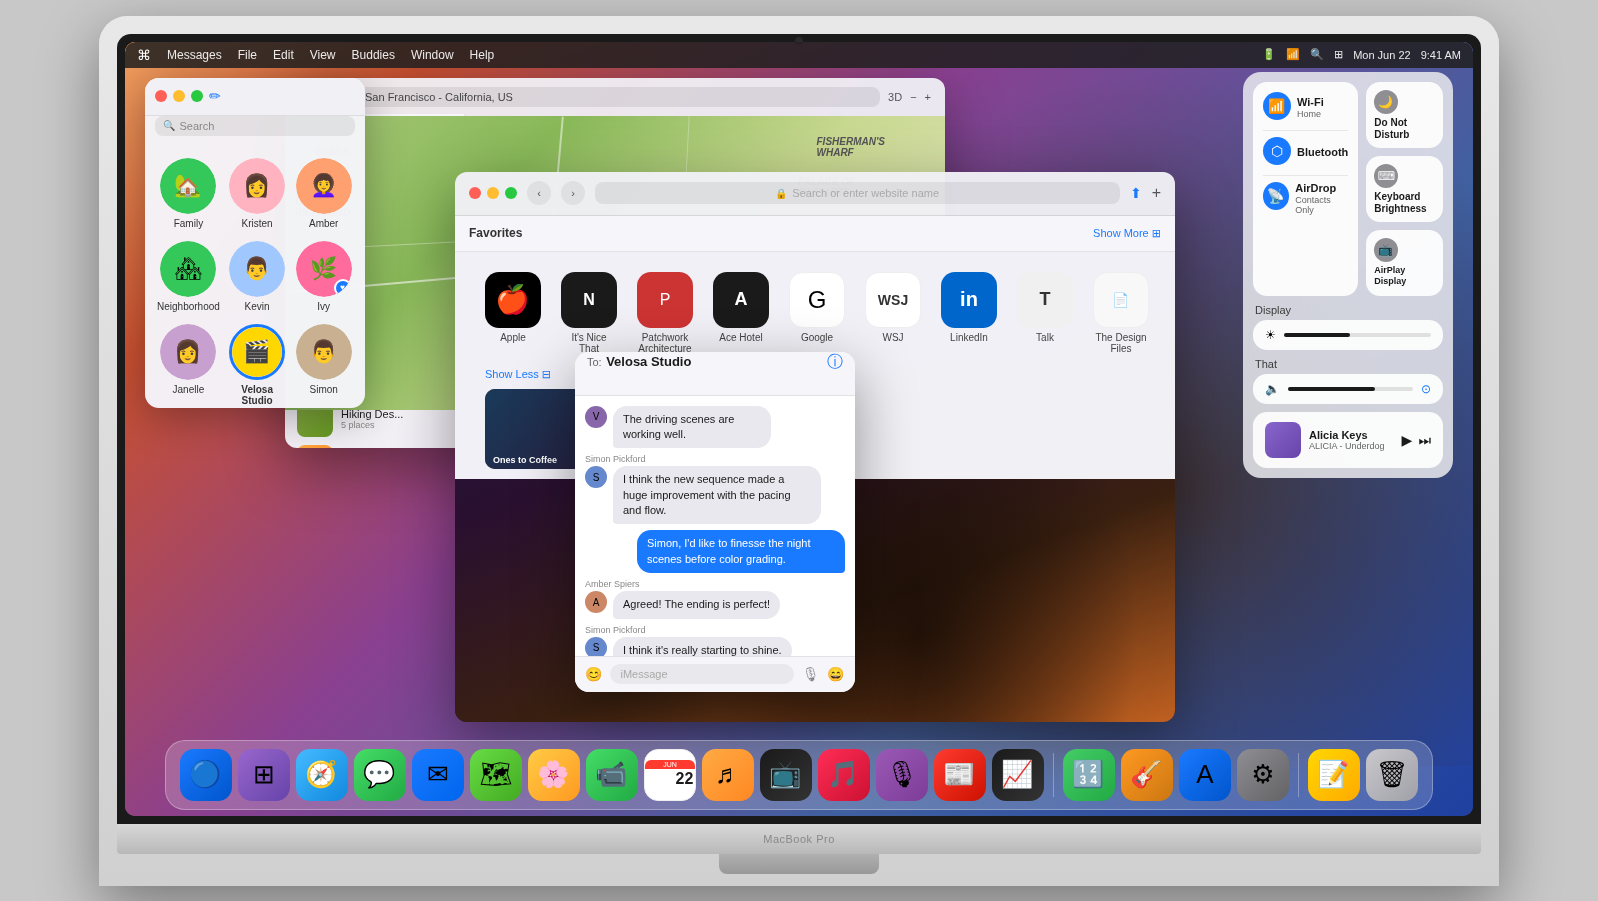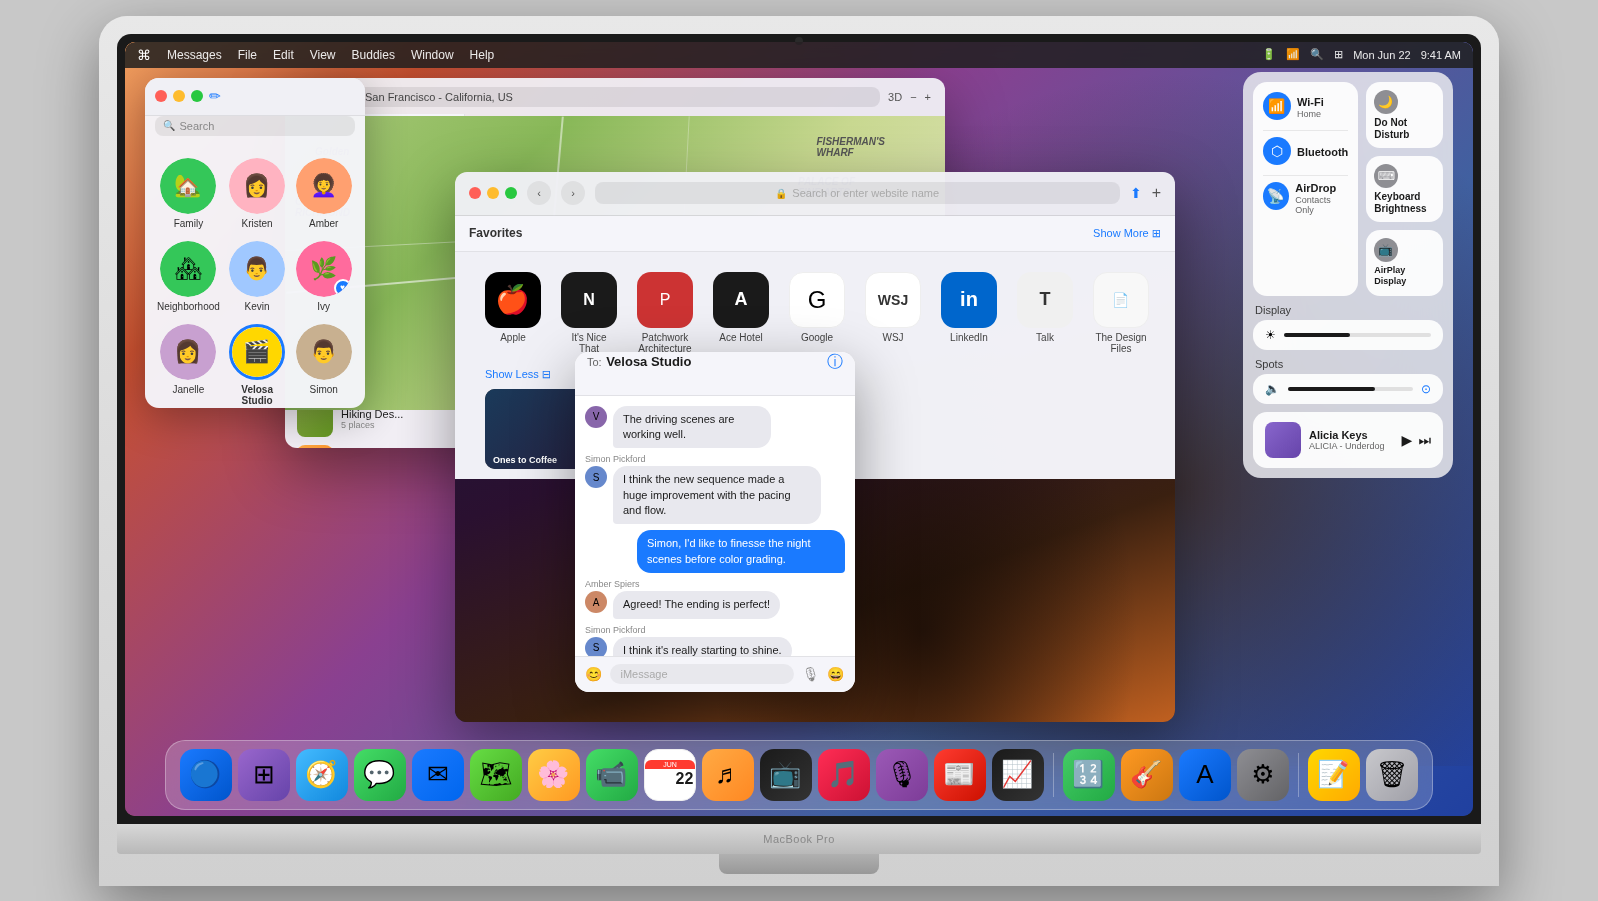--- a/index.html
+++ b/index.html
@@ -1143,21 +1143,21 @@
         </div>
 
         <div class="cc-section-label">Display</div>
         <div class="cc-slider-row">
           <span style="font-size:12px;">☀</span>
           <div class="cc-slider">
             <div class="cc-slider-fill" style="width:45%;"></div>
           </div>
         </div>
 
-        <div class="cc-section-label">Spots</div>
+        <div class="cc-section-label">That</div>
         <div class="cc-slider-row">
           <span class="cc-sound-icon">🔈</span>
           <div class="cc-slider">
             <div class="cc-slider-fill" style="width:70%;"></div>
           </div>
           <span class="cc-sound-end">⊙</span>
         </div>
 
         <div class="cc-music-tile">
           <div class="cc-music-art"></div>

